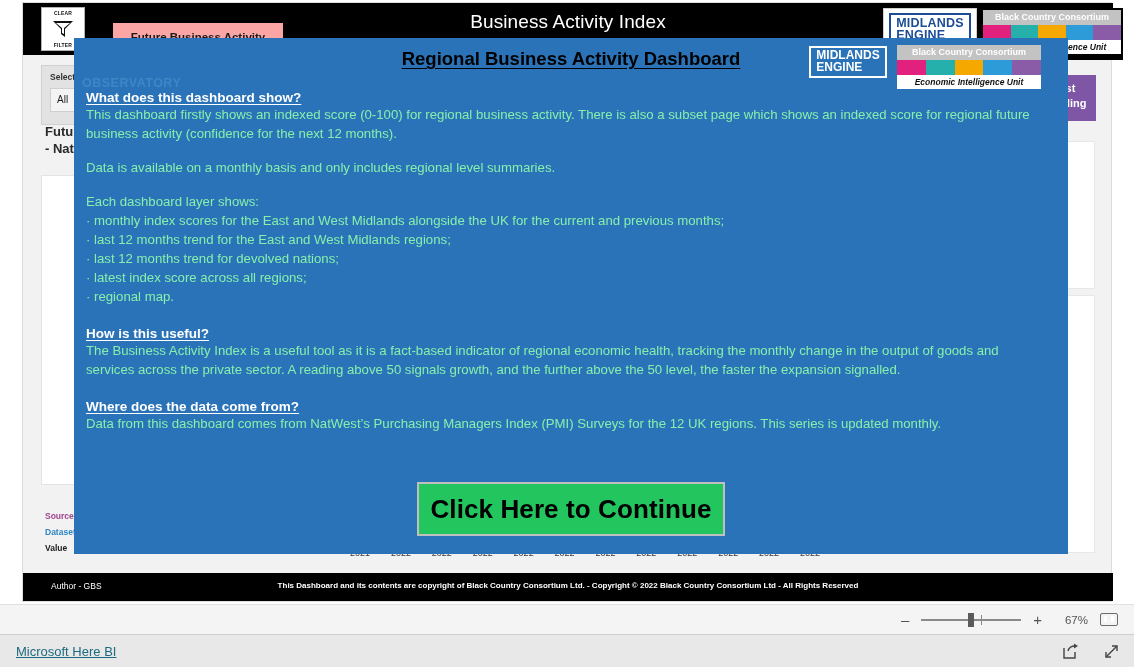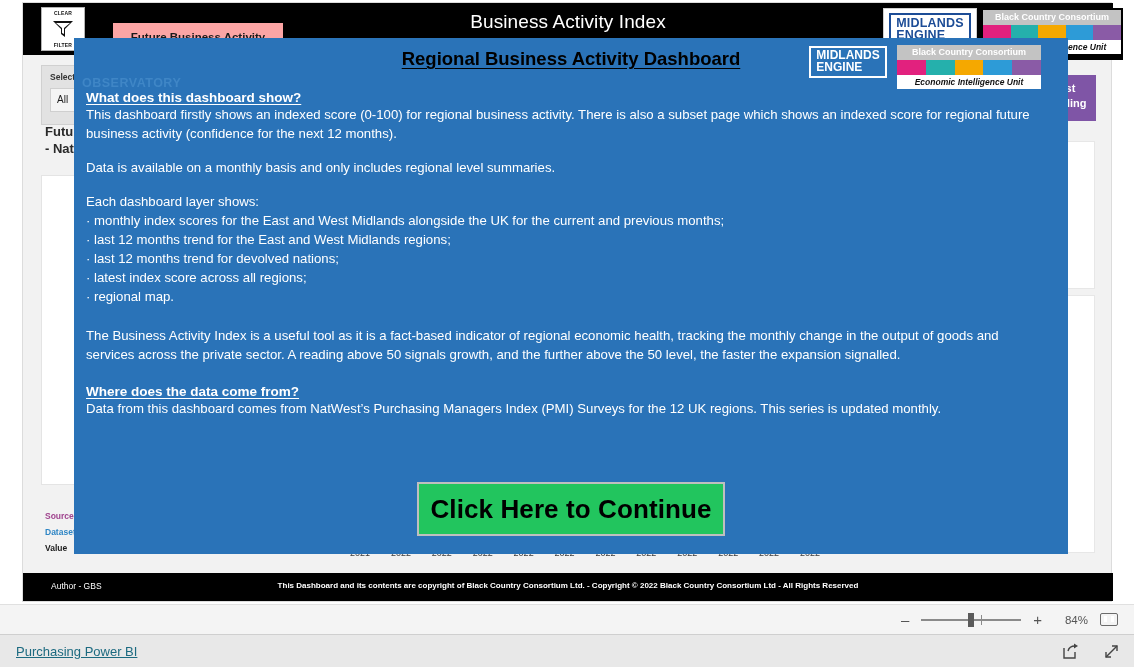--- a/index.html
+++ b/index.html
@@ -271,21 +271,21 @@
   .m-h {
     color: #ffffff;
     font-size: 13.5px;
     font-weight: bold;
     text-decoration: underline;
     text-underline-offset: 2px;
     margin: 0;
     padding-left: 0;
   }
   .m-p {
-    color: #ffffff;
+    color: #86efac;
     font-size: 13.2px;
     line-height: 19px;
     margin: 0;
   }
   .modal-inner { padding-left: 12px; }
   .m-block { margin-bottom: 0; }
   .m-spacer-s { height: 15px; }
   .m-spacer-m { height: 20px; }
   .m-bullets { margin: 0; }
   .m-bullets .m-p { padding-left: 0; }
@@ -502,20 +502,21 @@
             <div class="m-bullets">
               <div class="m-p">·  monthly index scores for the East and West Midlands alongside the UK for the current and previous months;</div>
               <div class="m-p">· last 12 months trend for the East and West Midlands regions;</div>
               <div class="m-p">· last 12 months trend for devolved nations;</div>
               <div class="m-p">· latest index score across all regions;</div>
               <div class="m-p">· regional map.</div>
             </div>
           </div>
           <div class="m-spacer-m"></div>
           <div class="m-block">
+            <div class="m-h">How is this useful?</div>
             <div class="m-p">The Business Activity Index is a useful tool as it is a fact-based indicator of regional economic health, tracking the monthly change in the output of goods and services across the private sector. A reading above 50 signals growth, and the further above the 50 level, the faster the expansion signalled.</div>
           </div>
           <div class="m-spacer-m"></div>
           <div class="m-block">
             <div class="m-h">Where does the data come from?</div>
             <div class="m-p">Data from this dashboard comes from NatWest’s Purchasing Managers Index (PMI) Surveys for the 12 UK regions. This series is updated monthly.</div>
           </div>
           <div class="m-spacer-s"></div>
         </div>
     </div>
@@ -525,26 +526,26 @@
     </div>
   </div>
 
   <div class="zoombar">
     <div class="zoom-minus">–</div>
     <div class="zoom-track">
       <div class="zoom-thumb"></div>
       <div class="zoom-tick"></div>
     </div>
     <div class="zoom-plus">+</div>
-    <div class="zoom-pct">84%</div>
+    <div class="zoom-pct">67%</div>
     <div class="fit-icon"></div>
   </div>
 
   <div class="statusbar">
-    <a class="pbi-link" href="#">Purchasing Power BI</a>
+    <a class="pbi-link" href="#">Microsoft Here BI</a>
     <div class="status-icons">
       <span class="ic">
         <svg width="17" height="17" viewBox="0 0 17 17">
           <path d="M2 5 L2 15 L13 15 L13 9" fill="none" stroke="#444" stroke-width="1.4"></path>
           <path d="M6 8 C7 4 10 3 13 3" fill="none" stroke="#444" stroke-width="1.4"></path>
           <polygon points="12,0.5 16,3 12,5.5" fill="#444"></polygon>
         </svg>
       </span>
       <span class="ic">
         <svg width="17" height="17" viewBox="0 0 17 17">

